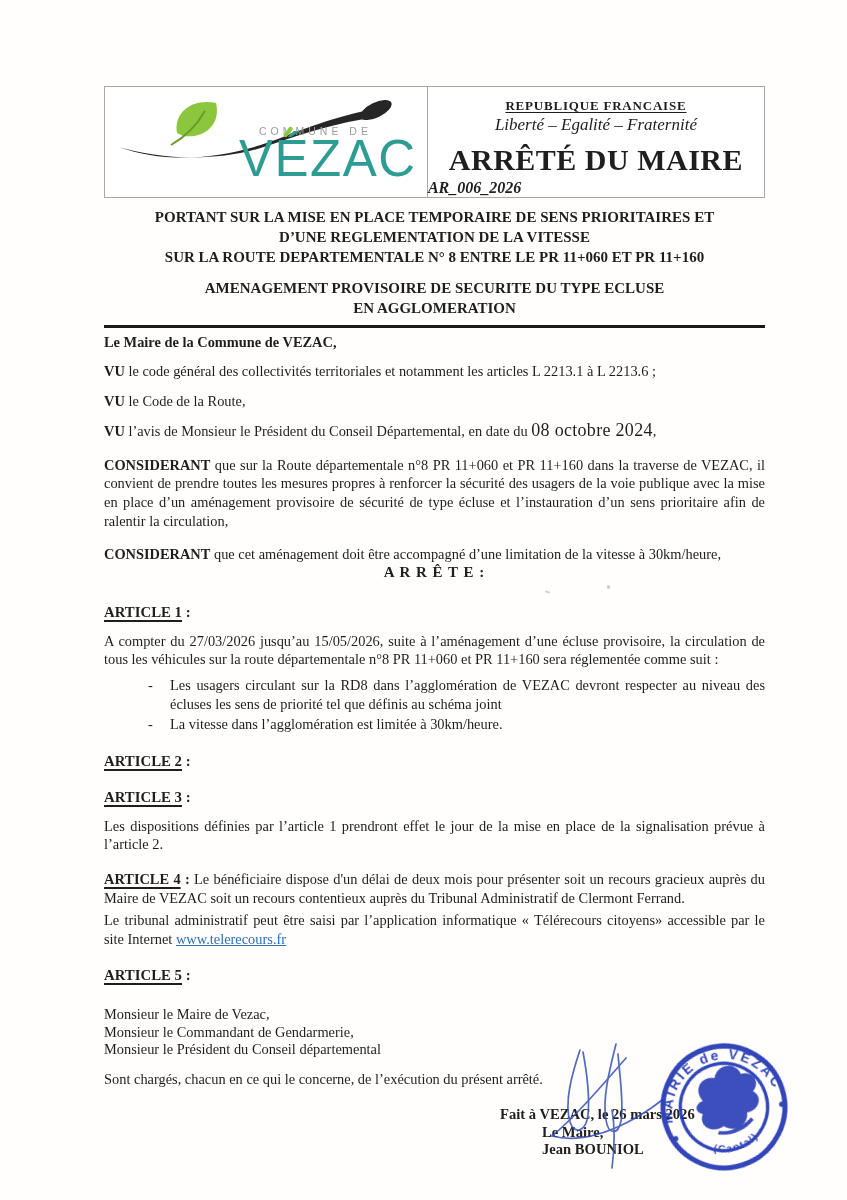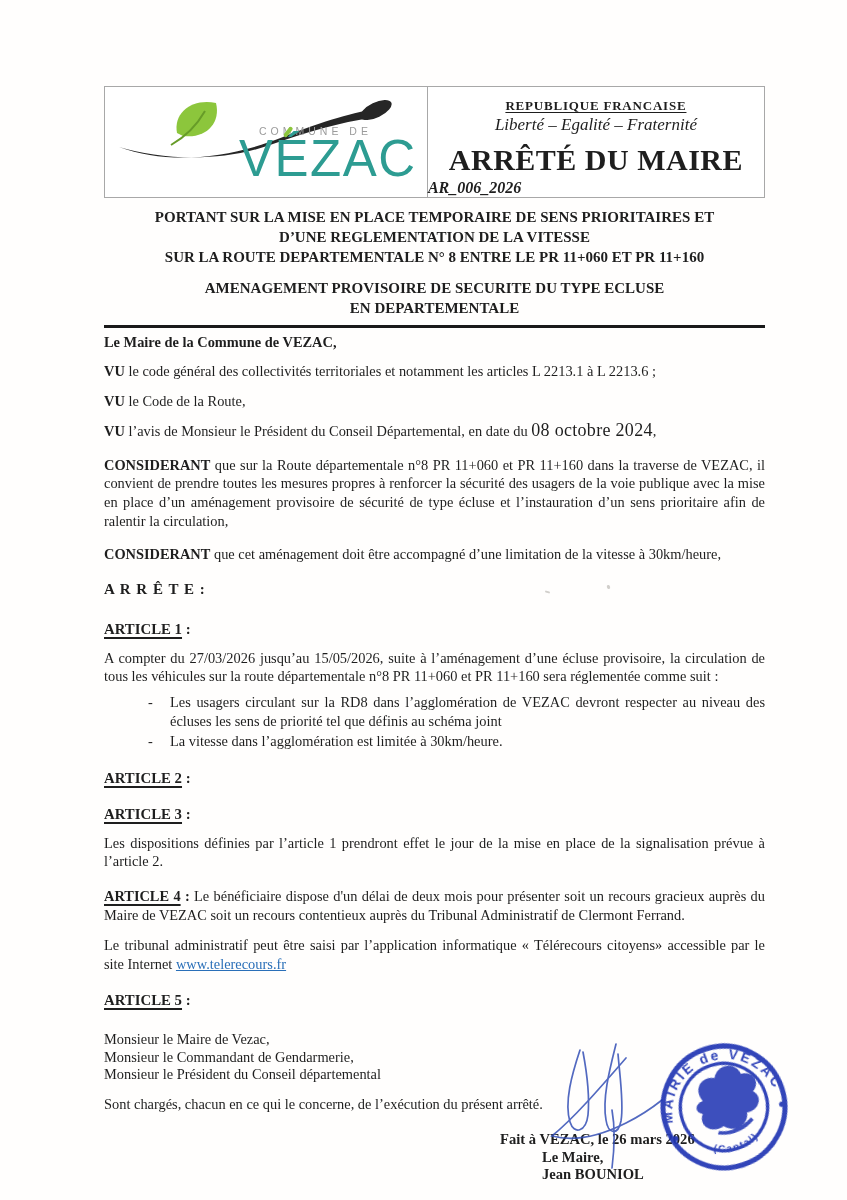--- a/index.html
+++ b/index.html
@@ -44,21 +44,21 @@
   .title-gap { height:11px; }
   .rule { border-top:3px solid #1a1a1a; margin-top:7px; }
 
   
   .maire-line { font-weight:bold; font-size:14.4px; margin-top:6px; }
   .para { font-size:14.4px; line-height:18.6px; margin-top:11px; }
   .just { text-align:justify; }
   .b { font-weight:bold; }
   .considerant { margin-top:15px; }
   .date-big { font-size:18px; letter-spacing:0.3px; }
-  .arrete-line { font-weight:bold; font-size:15px; margin-top:17px; letter-spacing:1px; }
+  .arrete-line { text-align:center; font-weight:bold; font-size:15px; letter-spacing:1px; }
 
   .article-head { font-weight:bold; font-size:14.8px; margin-top:19px; }
   .u { text-decoration:underline; text-underline-offset:2.5px; text-decoration-thickness:1.5px; }
   .article-head.first { margin-top:23px; }
 
   .bullets { margin:7px 0 0 42px; font-size:14.4px; line-height:18.6px; }
   .bullets li { list-style:none; position:relative; padding-left:24px; text-align:justify; margin-top:2px; }
   .bullets li::before { content:"-"; position:absolute; left:2px; }
 
   .doc-link { color:#2a6fb8; text-decoration:underline; cursor:pointer; }
@@ -106,21 +106,21 @@
         <div class="reference">AR_006_2026</div>
       </div>
     </div>
 
     <div class="title-block">
       <div>PORTANT SUR LA MISE EN PLACE TEMPORAIRE DE SENS PRIORITAIRES ET</div>
       <div>D’UNE REGLEMENTATION DE LA VITESSE</div>
       <div>SUR LA ROUTE DEPARTEMENTALE N° 8 ENTRE LE PR 11+060 ET PR 11+160</div>
       <div class="title-gap"></div>
       <div>AMENAGEMENT PROVISOIRE DE SECURITE DU TYPE ECLUSE</div>
-      <div>EN DEPARTEMENTALE</div>
+      <div>EN AGGLOMERATION</div>
     </div>
     <div class="rule"></div>
 
     <p class="maire-line">Le Maire de la Commune de VEZAC,</p>
 
     <p class="para"><span class="b">VU</span> <span>le code général des collectivités territoriales et notamment les articles L 2213.1 à L 2213.6 ;</span></p>
 
     <p class="para"><span class="b">VU</span> <span>le Code de la Route,</span></p>
 
     <p class="para"><span class="b">VU</span> <span>l’avis de Monsieur le Président du Conseil Départemental, en date du</span> <span class="date-big">08 octobre 2024</span><span>,</span></p>
@@ -137,21 +137,21 @@
       <li>Les usagers circulant sur la RD8 dans l’agglomération de VEZAC devront respecter au niveau des écluses les sens de priorité tel que définis au schéma joint</li>
       <li>La vitesse dans l’agglomération est limitée à 30km/heure.</li>
     </ul>
 
     <p class="article-head"><span class="u">ARTICLE 2</span><span> :</span></p>
 
     <p class="article-head"><span class="u">ARTICLE 3</span><span> :</span></p>
     <p class="para just">Les dispositions définies par l’article 1 prendront effet le jour de la mise en place de la signalisation prévue à l’article 2.</p>
 
     <p class="para just" style="margin-top:16px"><span class="b u">ARTICLE 4</span><span class="b"> :</span> <span>Le bénéficiaire dispose d'un délai de deux mois pour présenter soit un recours gracieux auprès du Maire de VEZAC soit un recours contentieux auprès du Tribunal Administratif de Clermont Ferrand.</span></p>
-    <p class="para just" style="margin-top:12px"><span>Le tribunal administratif peut être saisi par l’application informatique « Télérecours citoyens» accessible par le site Internet</span> <a class="doc-link">www.telerecours.fr</a></p>
+    <p class="para just" style="margin-top:4px"><span>Le tribunal administratif peut être saisi par l’application informatique « Télérecours citoyens» accessible par le site Internet</span> <a class="doc-link">www.telerecours.fr</a></p>
 
     <p class="article-head"><span class="u">ARTICLE 5</span><span> :</span></p>
     <div class="recipients">
       <div>Monsieur le Maire de Vezac,</div>
       <div>Monsieur le Commandant de Gendarmerie,</div>
       <div>Monsieur le Président du Conseil départemental</div>
     </div>
     <p class="para">Sont chargés, chacun en ce qui le concerne, de l’exécution du présent arrêté.</p>
 
     <div class="sig-block">

